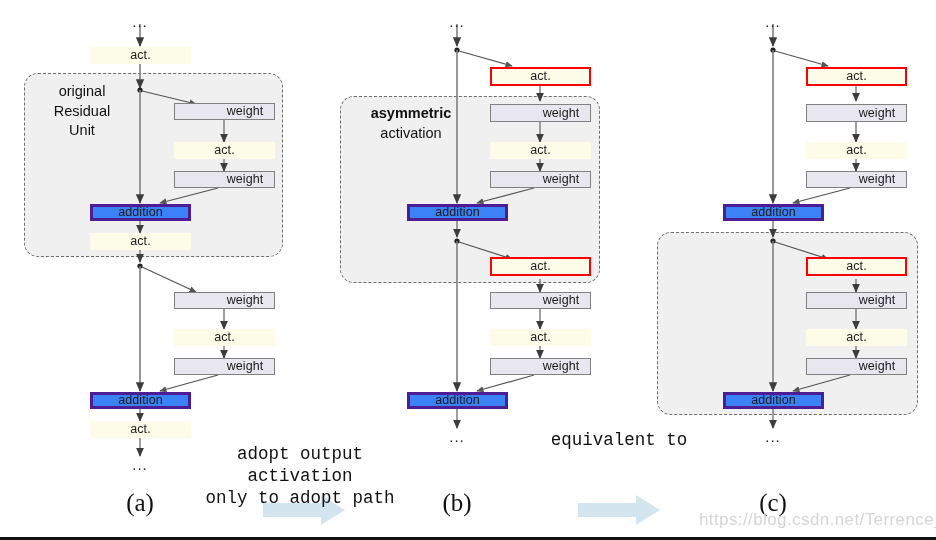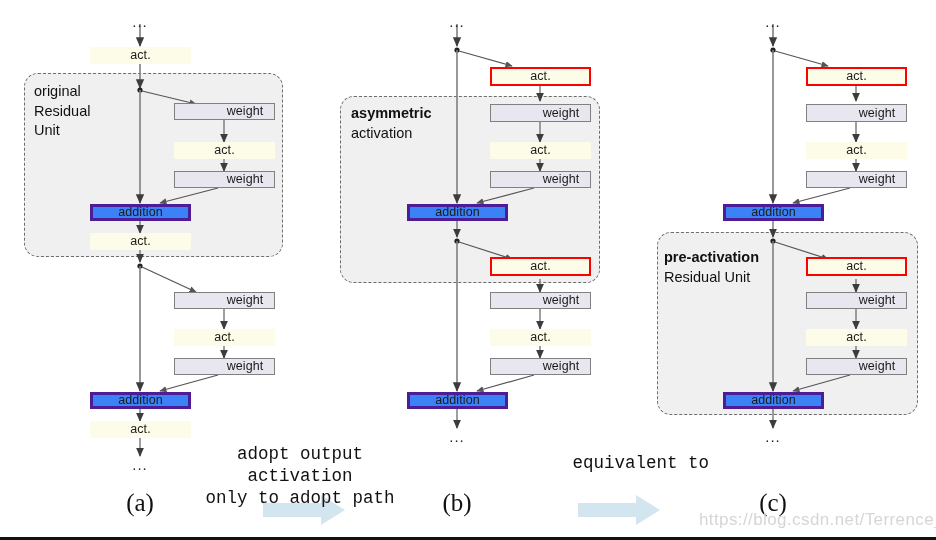--- a/index.html
+++ b/index.html
@@ -54,21 +54,21 @@
   }
   .group-box {
     position: absolute;
     box-sizing: border-box;
     border: 1.4px dashed #6d6d6d;
     border-radius: 14px;
     background: #f0f0f0;
   }
   .group-label {
     position: absolute;
-    text-align: left;
+    text-align: center;
     font-size: 14.5px;
     color: #111111;
     line-height: 1.35;
   }
   .ellipsis {
     position: absolute;
     font-size: 15px;
     color: #222;
     letter-spacing: 1px;
     line-height: 1;
@@ -302,32 +302,28 @@
   <div class="node node-weight" style="left:806px; top:292px; width:101px; height:17px;">weight</div>
 
   <div class="node node-act" style="left:806px; top:329px; width:101px; height:17px;">act.</div>
 
   <div class="node node-weight" style="left:806px; top:358px; width:101px; height:17px;">weight</div>
 
   <div class="node node-add" style="left:723px; top:392px; width:101px; height:17px;">addition</div>
 
   <div class="ellipsis" style="left:753px; top:429px; width:40px;">...</div>
 
-  <div class="group-label" style="left:664px; top:248px; width:128px;">
-    <div style="font-weight:bold;">pre-activation</div>
-    <div>Residual Unit</div>
-  </div>
 
   <div class="panel-label" style="left:743px; top:490px; width:60px;">(c)</div>
 
   <div class="caption" style="left:190px; top:444px; width:220px;">
     <div>adopt output activation</div>
     <div>only to adopt path</div>
   </div>
 
-  <div class="caption" style="left:529px; top:453px; width:180px;text-align:right;">
+  <div class="caption" style="left:529px; top:430px; width:180px;">
     <div>equivalent to</div>
   </div>
 
   <div class="watermark" style="left:699px; top:510px;">https://blog.csdn.net/Terrence_Z</div>
 
   <div class="bottom-rule"></div>
 </div>
 
 </body></html>

